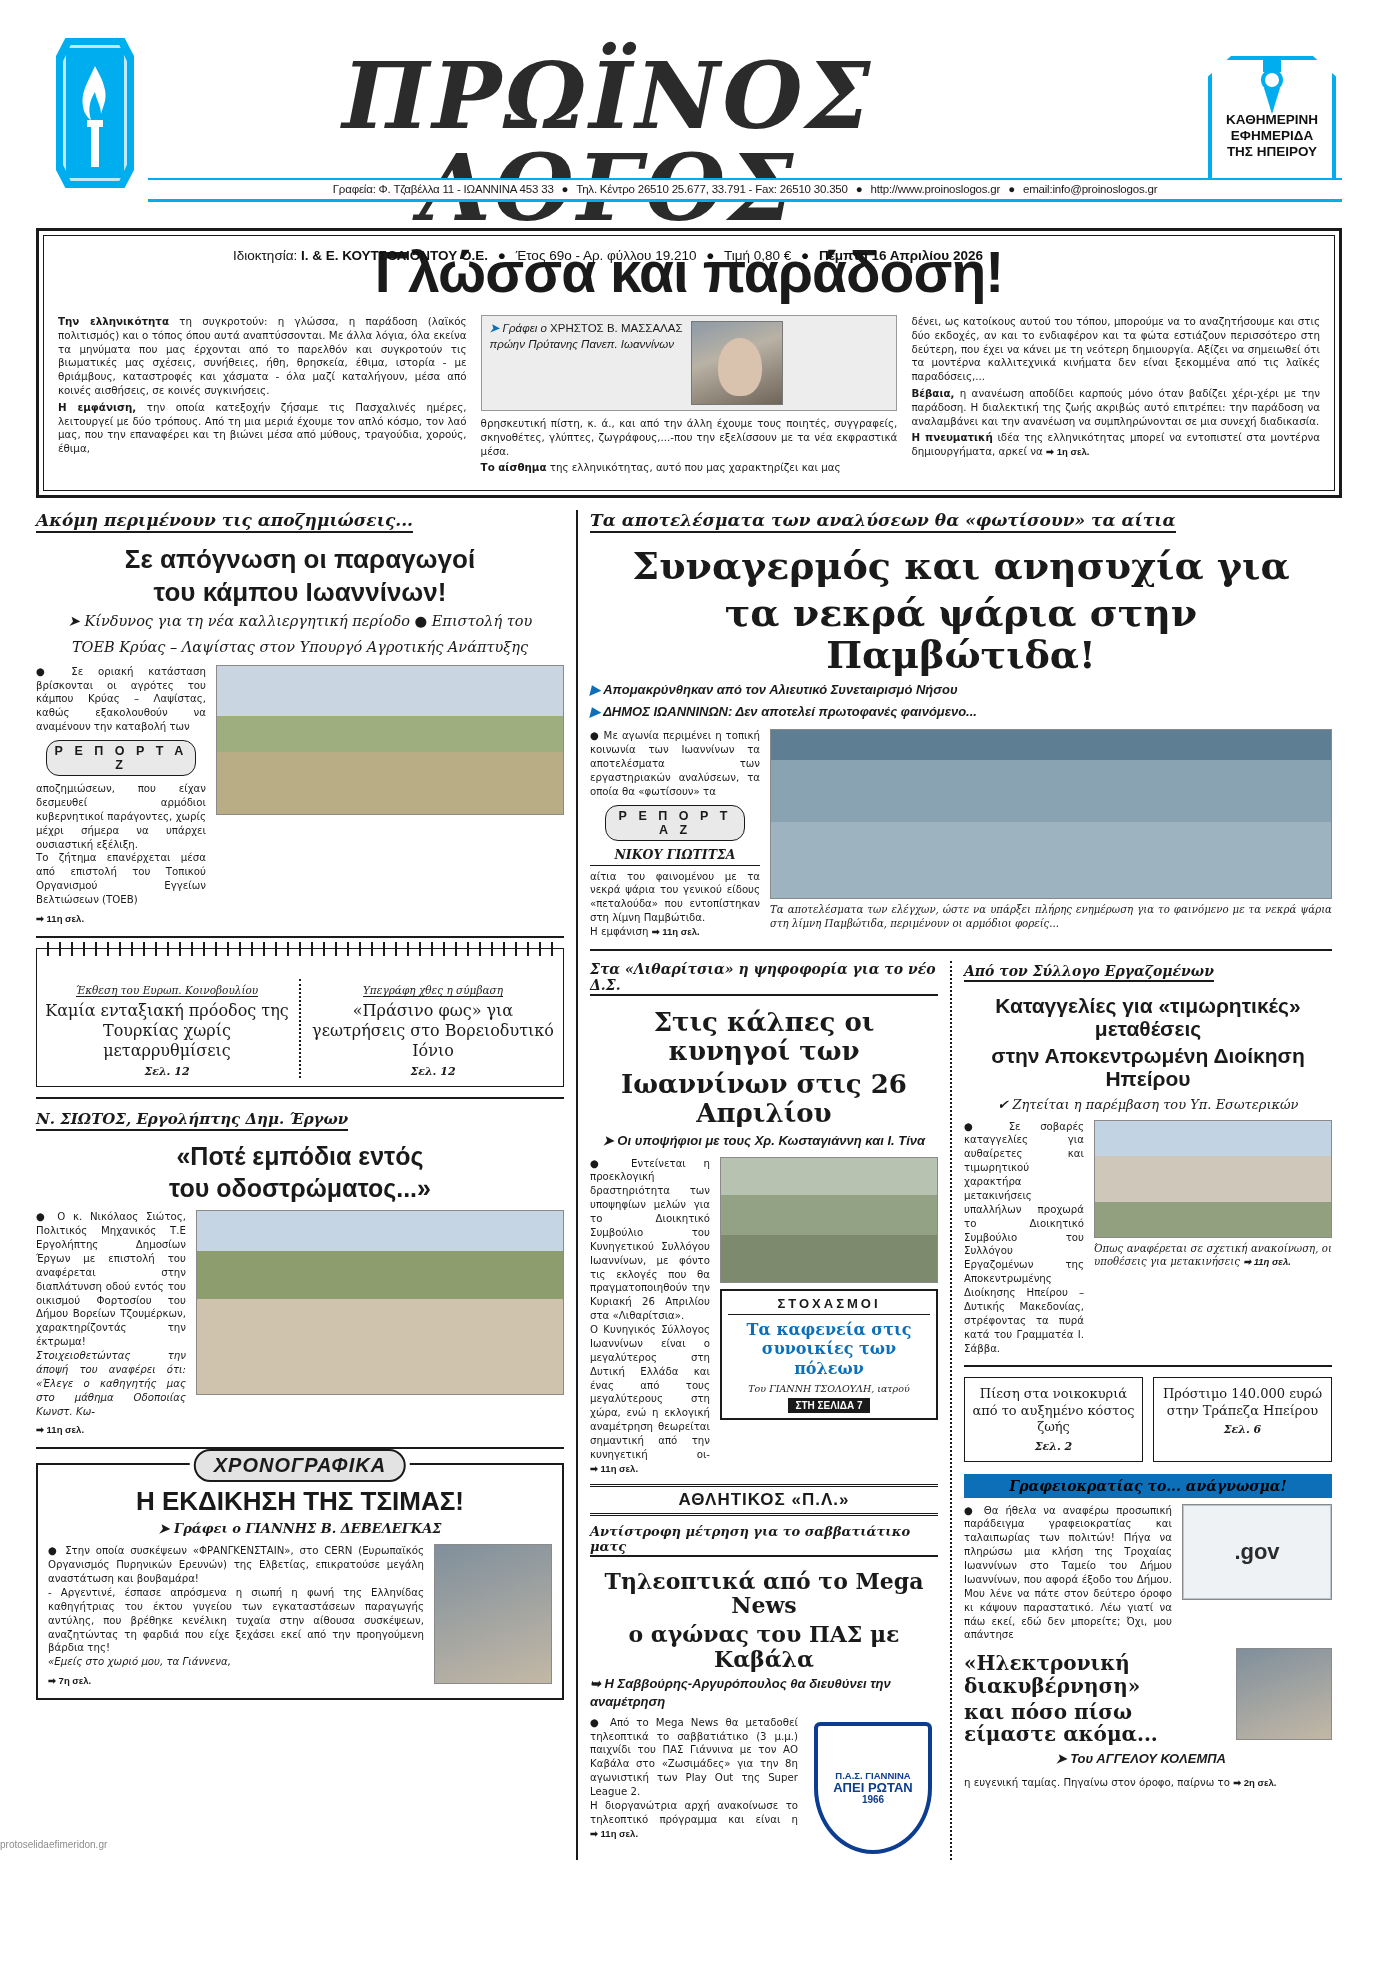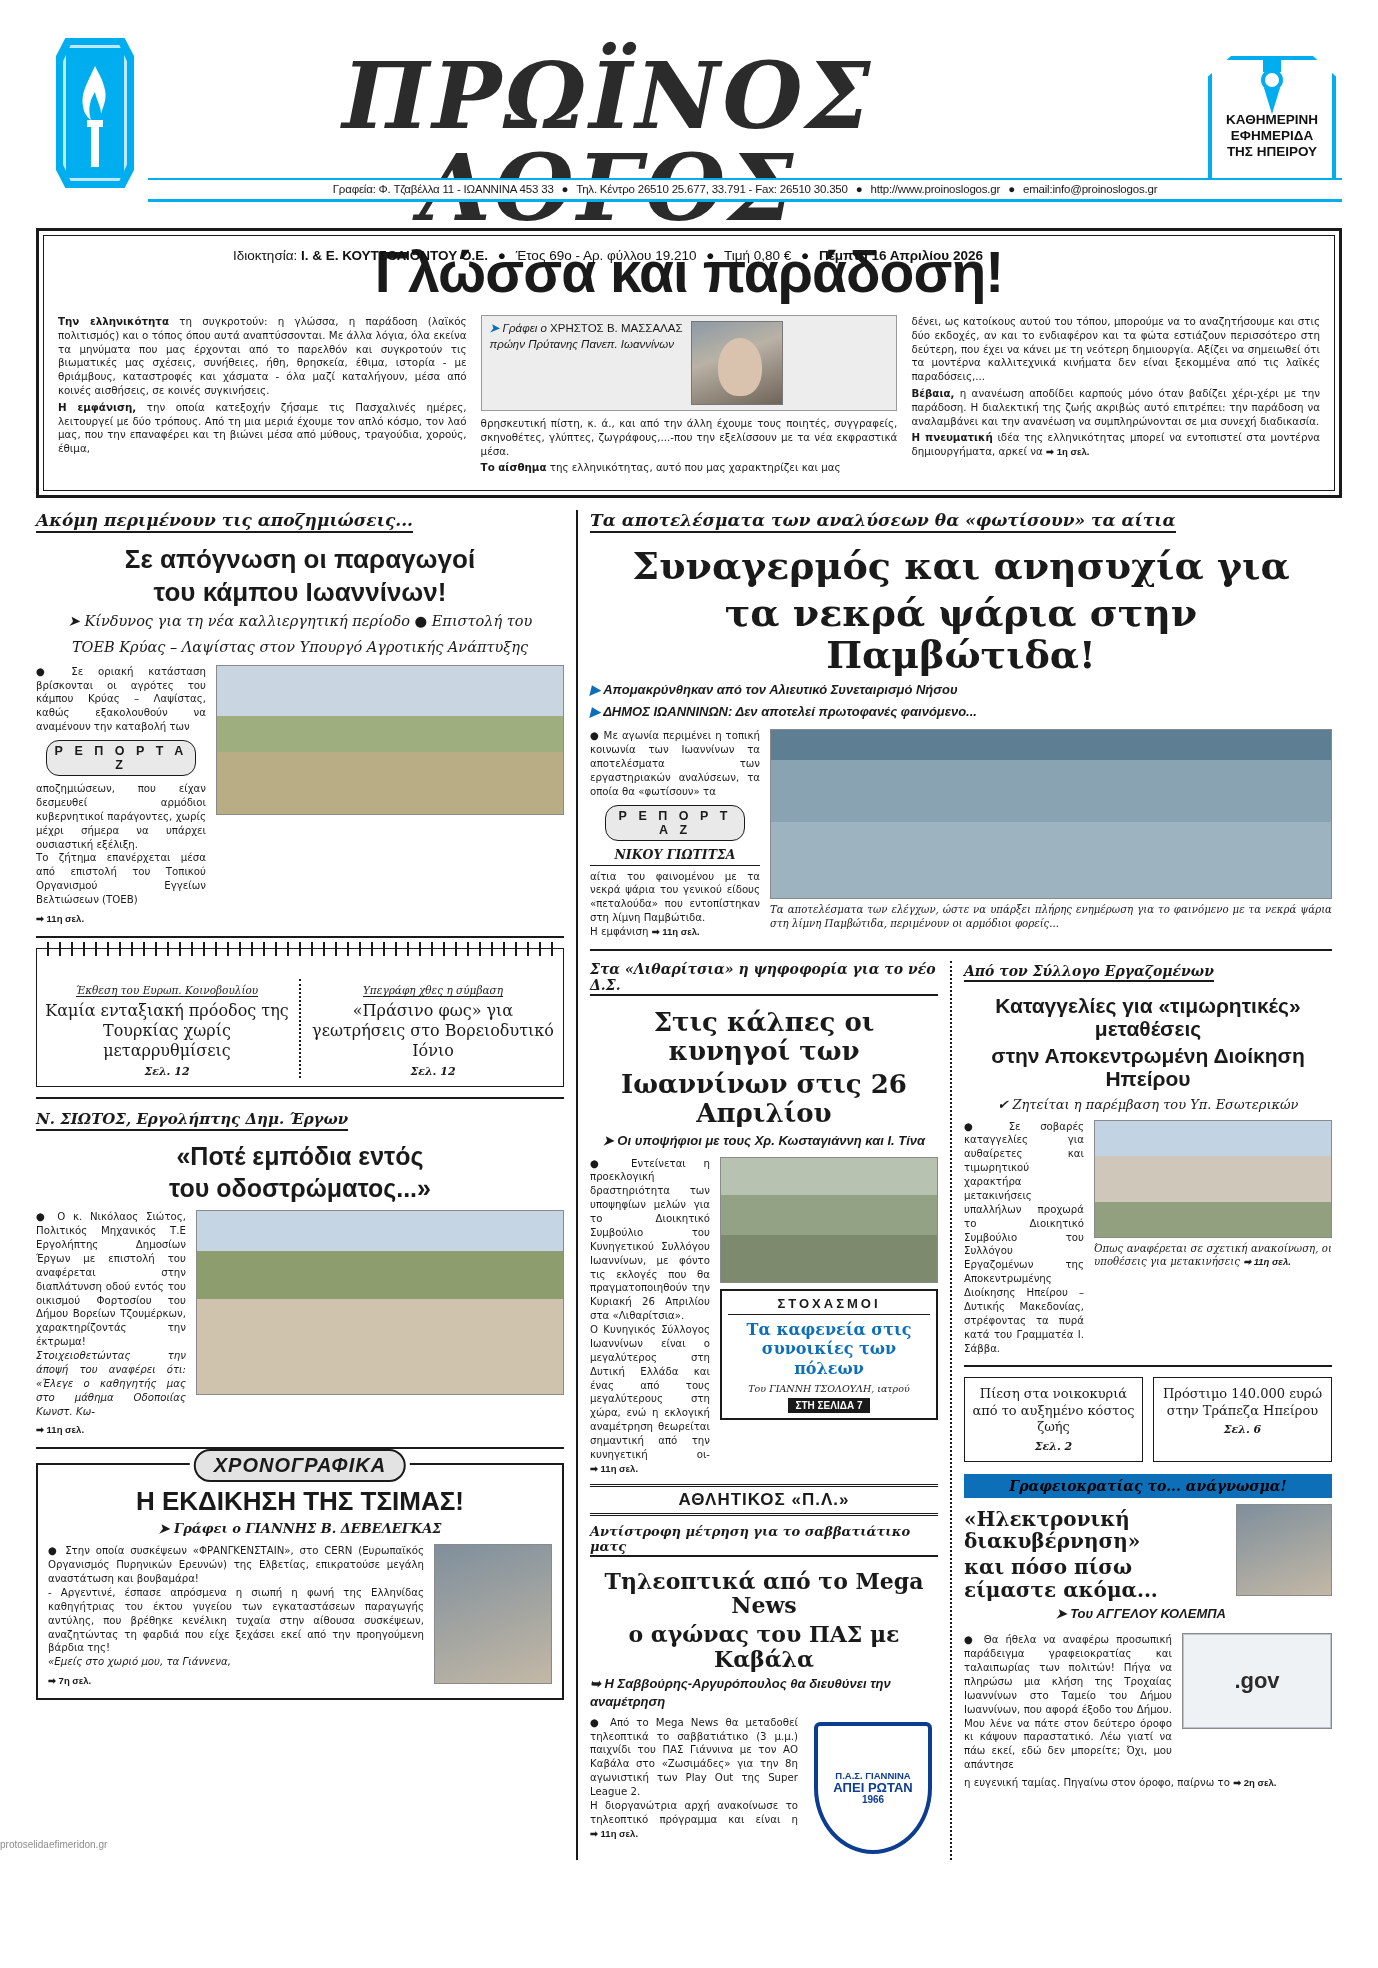--- a/index.html
+++ b/index.html
@@ -499,38 +499,38 @@
             <div style="border:1px solid #1a1a1a; padding:8px 6px;">
               <div class="t" style="font-size:13px;">Πρόστιμο 140.000 ευρώ στην Τράπεζα Ηπείρου</div>
               <div class="s">Σελ. 6</div>
             </div>
           </div>
 
           <div style="margin-top:12px;">
             <div class="blue-ribbon">Γραφειοκρατίας το... ανάγνωσμα!</div>
             <div class="flex" style="gap:10px; margin-top:6px;">
               <div style="flex:1;">
-                <div class="hl-serif" style="font-size:20px; text-align:left;">«Ηλεκτρονική διακυβέρνηση»</div>
-                <div class="hl-serif" style="font-size:20px; text-align:left;">και πόσο πίσω είμαστε ακόμα...</div>
-                <div class="sub-sans" style="text-align:right;">➤ Του ΑΓΓΕΛΟΥ ΚΟΛΕΜΠΑ</div>
-              </div>
-              <div style="width:96px;">
-                <div class="photo ph-portrait" style="height:92px;"></div>
-              </div>
-            </div>
-            <div class="flex" style="gap:10px; margin-top:6px;">
-              <div style="flex:1;">
                 <div class="body-txt">● Θα ήθελα να αναφέρω προσωπική παράδειγμα γραφειοκρατίας και ταλαιπωρίας των πολιτών! Πήγα να πληρώσω μια κλήση της Τροχαίας Ιωαννίνων στο Ταμείο του Δήμου Ιωαννίνων, που αφορά έξοδο του Δήμου. Μου λένε να πάτε στον δεύτερο όροφο κι κάψουν παραστατικό. Λέω γιατί να πάω εκεί, εδώ δεν μπορείτε; Όχι, μου απάντησε</div>
               </div>
               <div style="width:150px;">
                 <div class="photo ph-desk" style="height:96px;">
                   <div class="gov-key">.gov</div>
                 </div>
               </div>
             </div>
+            <div class="flex" style="gap:10px; margin-top:6px;">
+              <div style="flex:1;">
+                <div class="hl-serif" style="font-size:20px; text-align:left;">«Ηλεκτρονική διακυβέρνηση»</div>
+                <div class="hl-serif" style="font-size:20px; text-align:left;">και πόσο πίσω είμαστε ακόμα...</div>
+                <div class="sub-sans" style="text-align:right;">➤ Του ΑΓΓΕΛΟΥ ΚΟΛΕΜΠΑ</div>
+              </div>
+              <div style="width:96px;">
+                <div class="photo ph-portrait" style="height:92px;"></div>
+              </div>
+            </div>
             <div class="body-txt" style="margin-top:4px;">
               <span>η ευγενική ταμίας. Πηγαίνω στον όροφο, παίρνω το</span>
               <span class="jump">➡ 2η σελ.</span>
             </div>
           </div>
 
         </div>
       </div>
     </div>
   </div>

